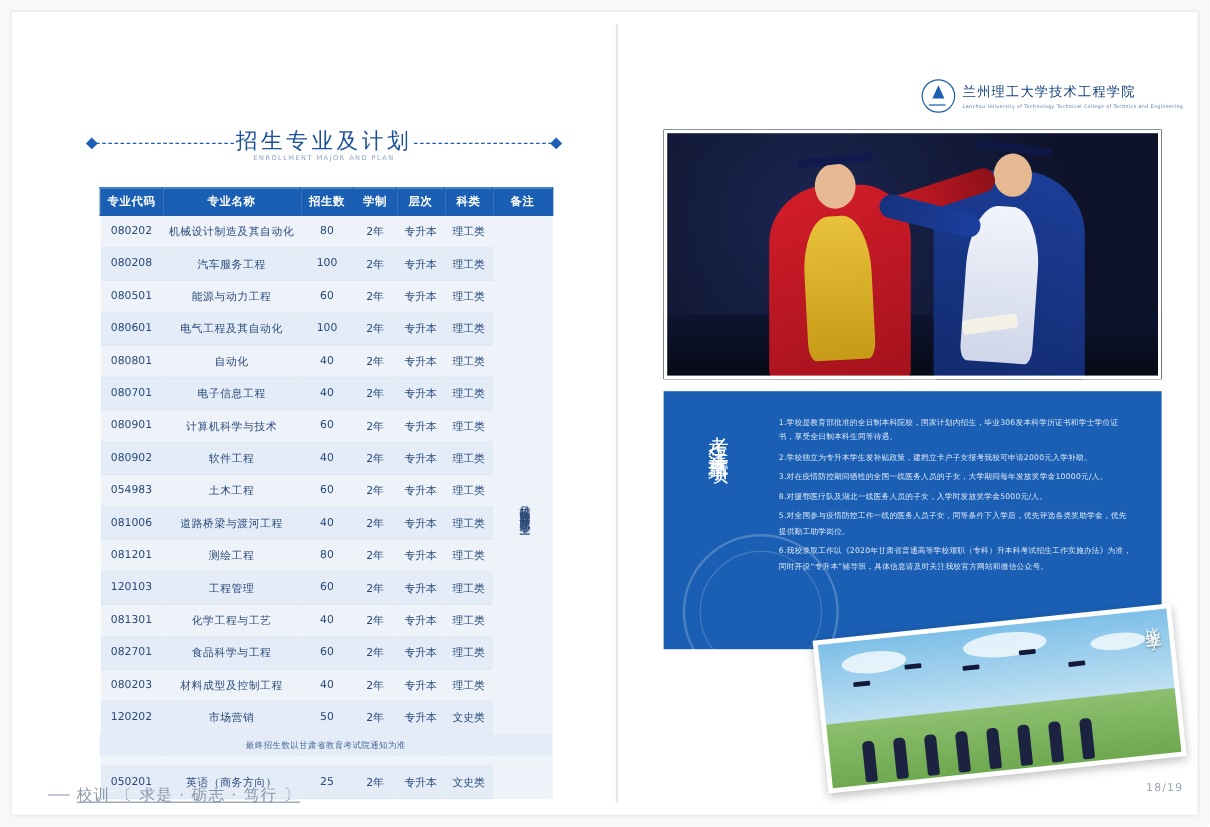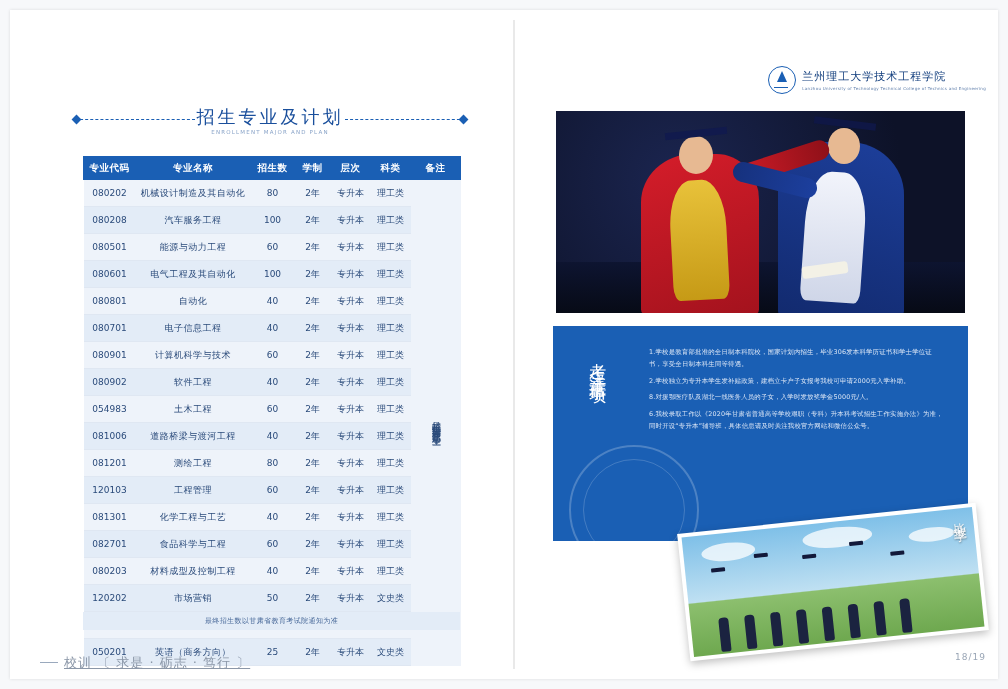--- a/index.html
+++ b/index.html
@@ -447,21 +447,23 @@
         <div class="scroll"></div>
         <div class="frame"></div>
       </div>
 
       <div class="notice">
         <div class="seal"></div>
         <div class="notice-title">考生注意事项</div>
         <div class="notice-body">
           <p>1.学校是教育部批准的全日制本科院校，国家计划内招生，毕业306发本科学历证书和学士学位证书，享受全日制本科生同等待遇。</p>
           <p>2.学校独立为专升本学生发补贴政策，建档立卡户子女报考我校可申请2000元入学补助。</p>
+          <p>3.对在疫情防控期间牺牲的全国一线医务人员的子女，大学期间每年发放奖学金10000元/人。</p>
           <p>8.对援鄂医疗队及湖北一线医务人员的子女，入学时发放奖学金5000元/人。</p>
+          <p>5.对全国参与疫情防控工作一线的医务人员子女，同等条件下入学后，优先评选各类奖助学金，优先提供勤工助学岗位。</p>
           <p>6.我校录取工作以《2020年甘肃省普通高等学校艰职（专科）升本科考试招生工作实施办法》为准，同时开设“专升本”辅导班，具体信息请及时关注我校官方网站和微信公众号。</p>
         </div>
       </div>
 
       <div class="photo-bottom">
         <div class="pb-inner">
           <div class="pb-cloud c1"></div>
           <div class="pb-cloud c2"></div>
           <div class="pb-cloud c3"></div>
           <div class="pb-person" style="left:28px;"></div>

